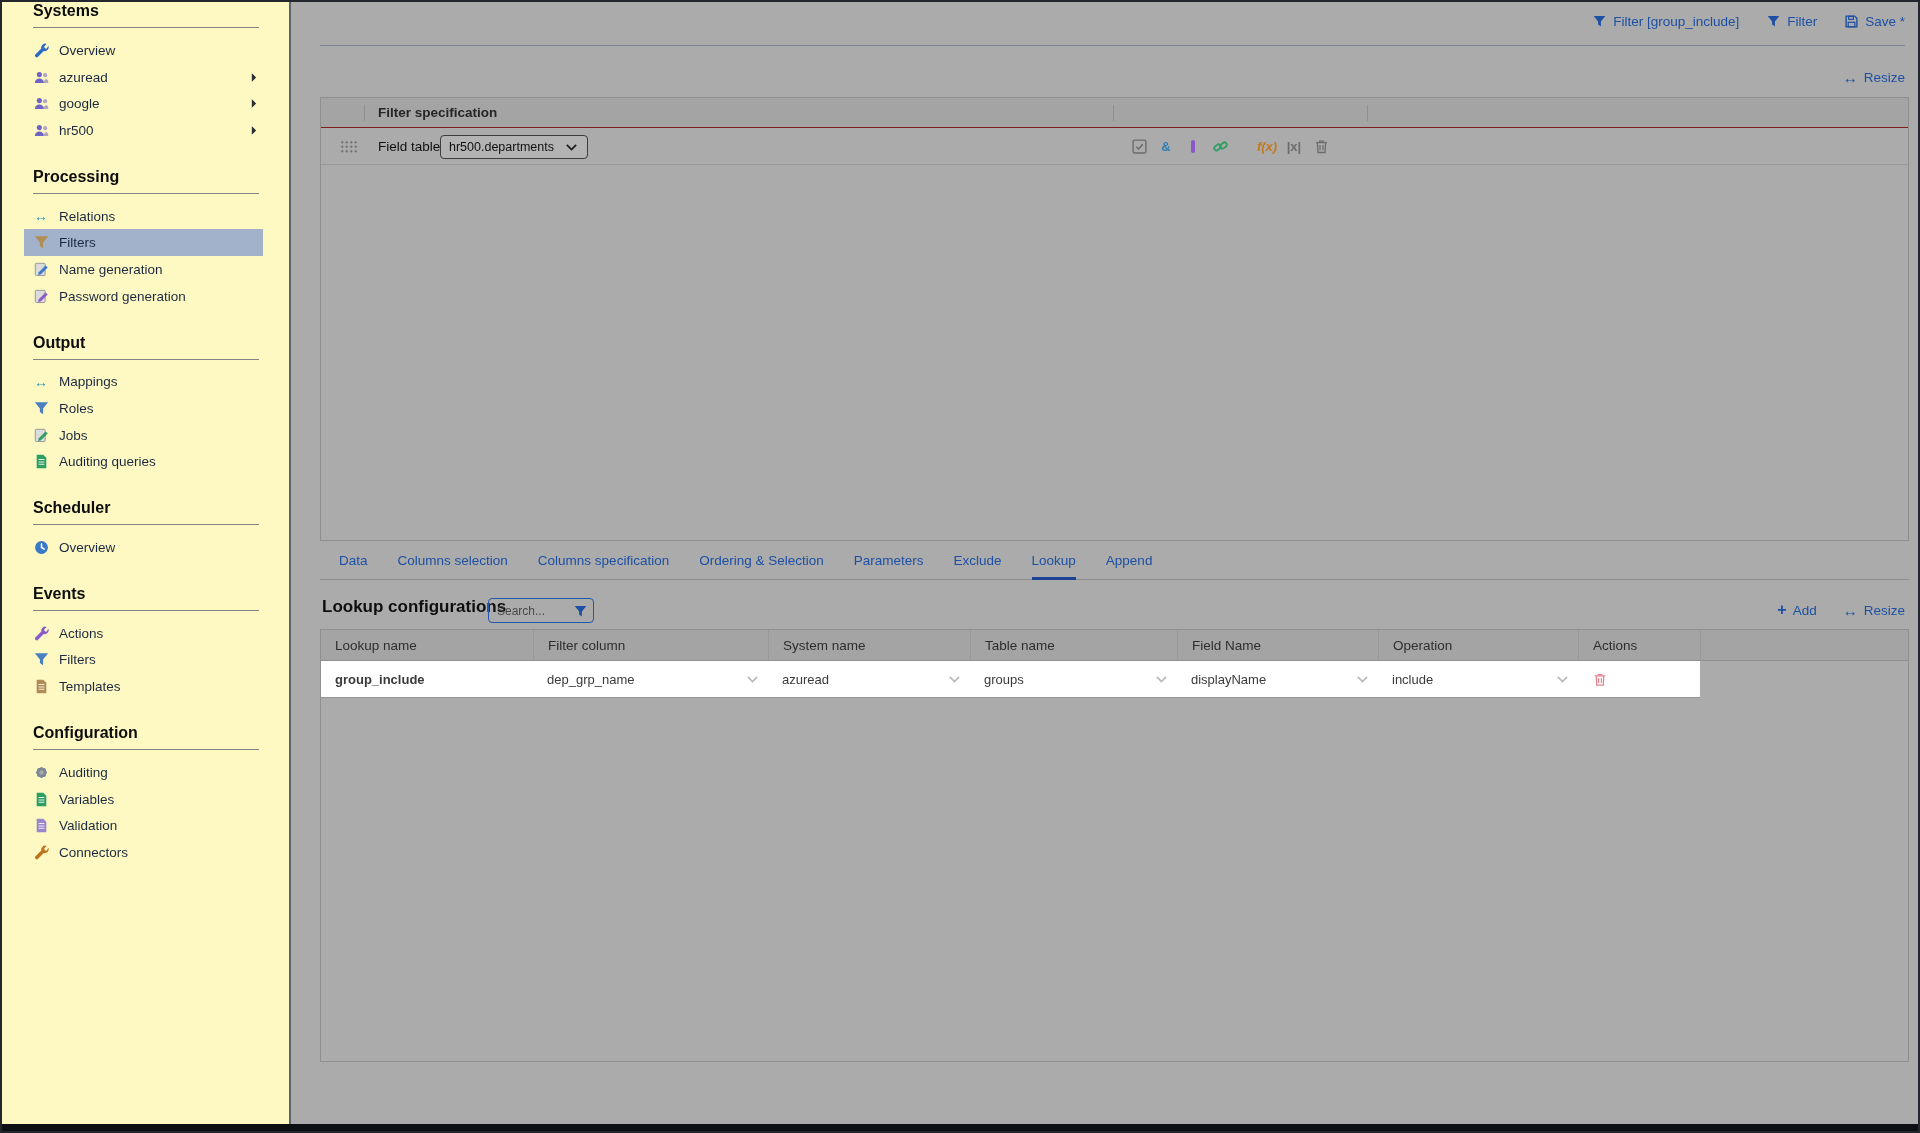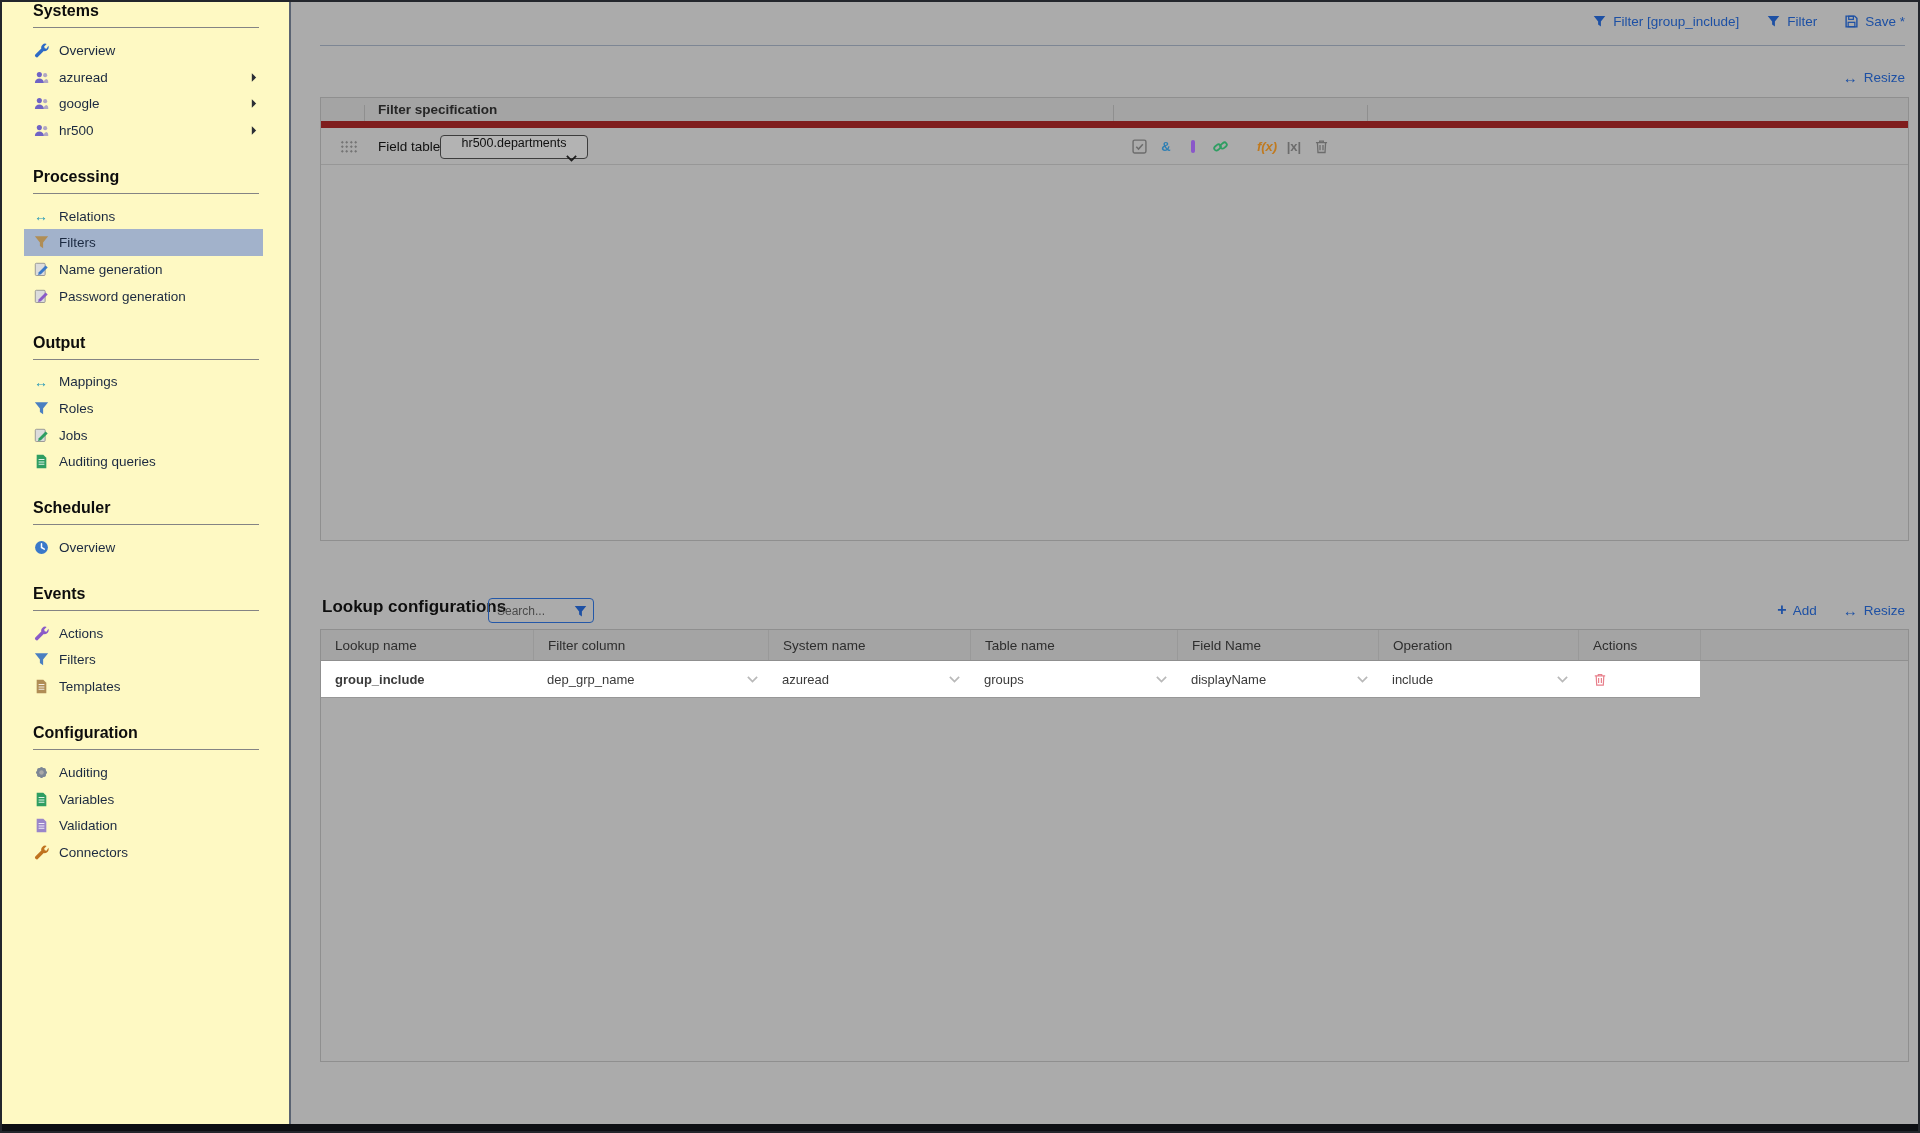--- a/index.html
+++ b/index.html
@@ -54,39 +54,39 @@
   }
   .resize-glyph{ font-size:15px; line-height:1; }
 
   
   #filter-panel{
     position:absolute; left:318px; top:95px; width:1589px; height:444px;
     border:1px solid #8f8f8f;
   }
   #filter-panel .panel-header{
     position:relative; height:30px; background:var(--panel-header,#a4a4a4);
-    border-bottom:7px solid #7f1d1d; display:flex; align-items:center;
+    border-bottom:1px solid #7f1d1d; display:flex; align-items:center;
     font-size:13.5px; font-weight:600; color:#262626;
   }
   #filter-panel .panel-header .hdr-label{ position:absolute; left:57px; }
   .hdr-div{ position:absolute; top:7px; width:1px; height:16px; background:#8f8f8f; }
   #filter-panel .spec-row{
     position:relative; height:37px; border-bottom:1px solid #979797;
     display:flex; align-items:center;
   }
   #drag-handle{
     position:absolute; left:19px; top:12px; width:18px; height:14px; cursor:grab;
     background-image:radial-gradient(circle, #6f6f6f 1.1px, transparent 1.2px);
     background-size:4.5px 4.5px;
   }
   .start-table-label{ position:absolute; left:57px; font-size:13.5px; color:#101010; }
   #start-table-select{
     position:absolute; left:119px; top:7px; width:148px; height:24px;
     border:1.5px solid #3d3d3d; border-radius:4px; background:#b3b3b3;
-    display:flex; align-items:center; padding:0 8px; cursor:pointer;flex-direction:column;
+    display:flex; align-items:center; padding:0 8px; cursor:pointer;
   }
   #start-table-select .val{ font-size:12.5px; color:#101010; }
   #start-table-select .ic{ margin-left:auto; color:#1c1c1c; }
   #start-table-select .ic svg{ width:11px; height:7px; }
   #spec-row-icons{
     position:absolute; left:810px; top:0; height:100%;
     display:flex; align-items:center; gap:11px;
   }
   #spec-row-icons .ic{ cursor:pointer; }
   #spec-row-icons .ic.txt{ font-size:13px; }
@@ -448,20 +448,32 @@
           <span class="ic txt" style="color: rgb(108, 108, 108);">|x|</span>
           <span class="ic" style="color: rgb(108, 108, 108);">
             <svg viewBox="0 0 14 14">
               <path d="M1.8 3.4h10.4M5.3 3.4V2h3.4v1.4M3.2 3.4l.5 9.2h6.6l.5-9.2M5.6 5.6v4.8M8.4 5.6v4.8" fill="none" stroke="currentColor" stroke-width="1.2"></path>
             </svg>
           </span>
         </div>
     </div>
   </div>
 
+  <div id="tabs">
+      <ul id="tab-list">
+        <li>Data</li>
+        <li>Columns selection</li>
+        <li>Columns specification</li>
+        <li>Ordering &amp; Selection</li>
+        <li>Parameters</li>
+        <li>Exclude</li>
+        <li class="active">Lookup</li>
+        <li>Append</li>
+      </ul>
+    </div>
 
   <div id="lookup-title">Lookup configurations</div>
 
   <div id="lookup-search">
     <input type="text" placeholder="Search..." style="">
     <span class="ic">
         <svg viewBox="0 0 14 14">
           <path fill="currentColor" d="M0.8 1.2h12.4L8.5 6.9v5.5L5.5 10.2V6.9z"></path>
         </svg>
       </span>

